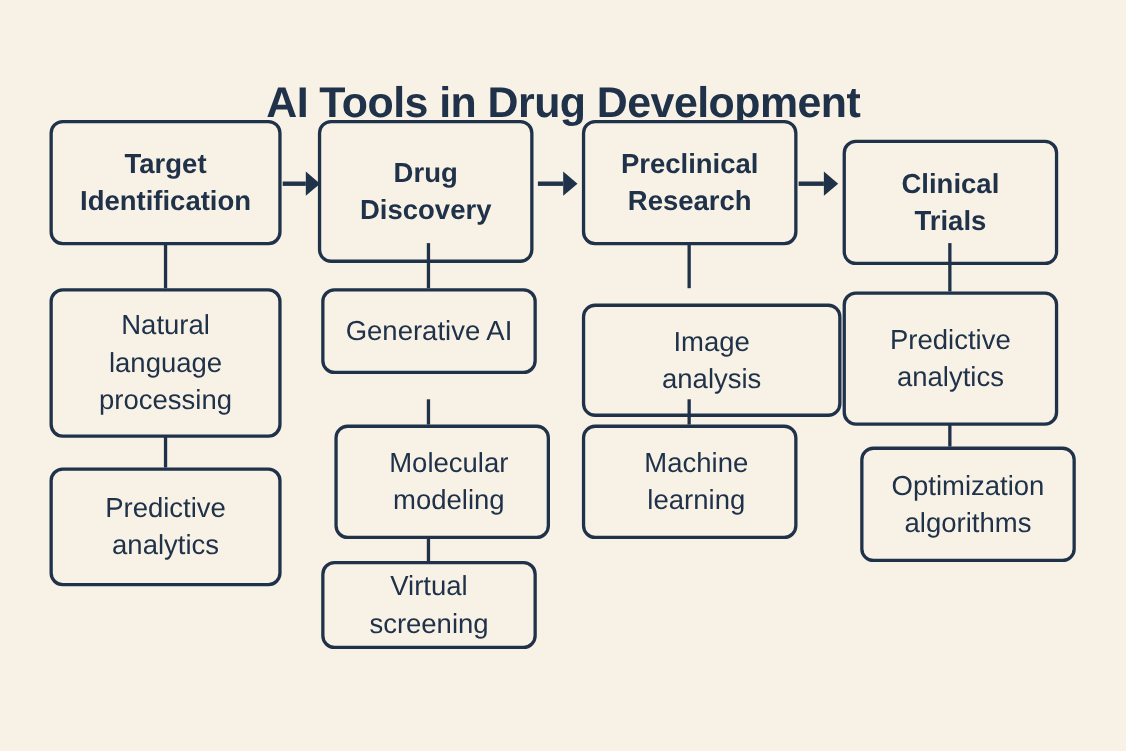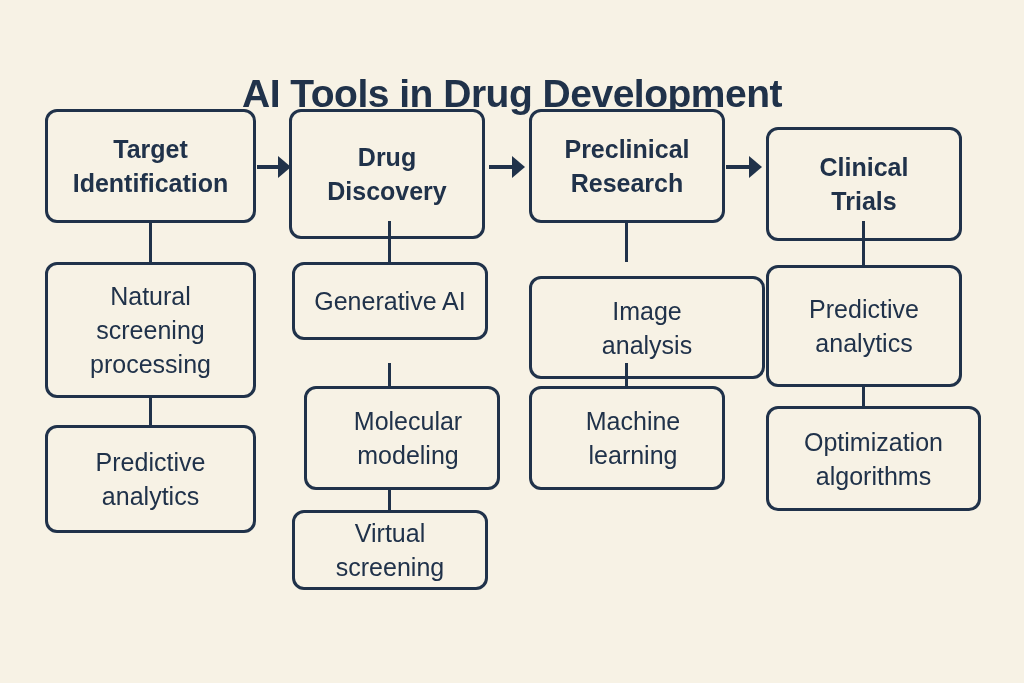--- a/index.html
+++ b/index.html
@@ -68,21 +68,21 @@
 
   <div class="title">AI Tools in Drug Development</div>
 
   <div class="box header" style="left:45px; top:109px; width:211px; height:114px;">
     <span>Target
 Identification</span>
   </div>
   <div class="vline" style="left:149px; top:221px; height:41px;"></div>
   <div class="box" style="left:45px; top:262px; width:211px; height:136px;">
     <span>Natural
-screening
+language
 processing</span>
   </div>
   <div class="vline" style="left:149px; top:396px; height:29px;"></div>
   <div class="box" style="left:45px; top:425px; width:211px; height:108px;">
     <span>Predictive
 analytics</span>
   </div>
 
   <div class="arrow" style="left:257px; top:156px; width:34px;">
     <div class="arrow-line"></div>
@@ -136,18 +136,18 @@
   <div class="box header" style="left:766px; top:109px; width:196px; height:114px;margin-top:18px;">
     <span>Clinical
 Trials</span>
   </div>
   <div class="vline" style="left:862px; top:221px; height:44px;"></div>
   <div class="box" style="left:766px; top:265px; width:196px; height:122px;">
     <span>Predictive
 analytics</span>
   </div>
   <div class="vline" style="left:862px; top:385px; height:21px;"></div>
-  <div class="box" style="left:766px; top:406px; width:215px; height:105px;">
+  <div class="box" style="left:782px; top:406px; width:196px; height:105px;">
     <span>Optimization
 algorithms</span>
   </div>
 
 </div>
 
 </body></html>

